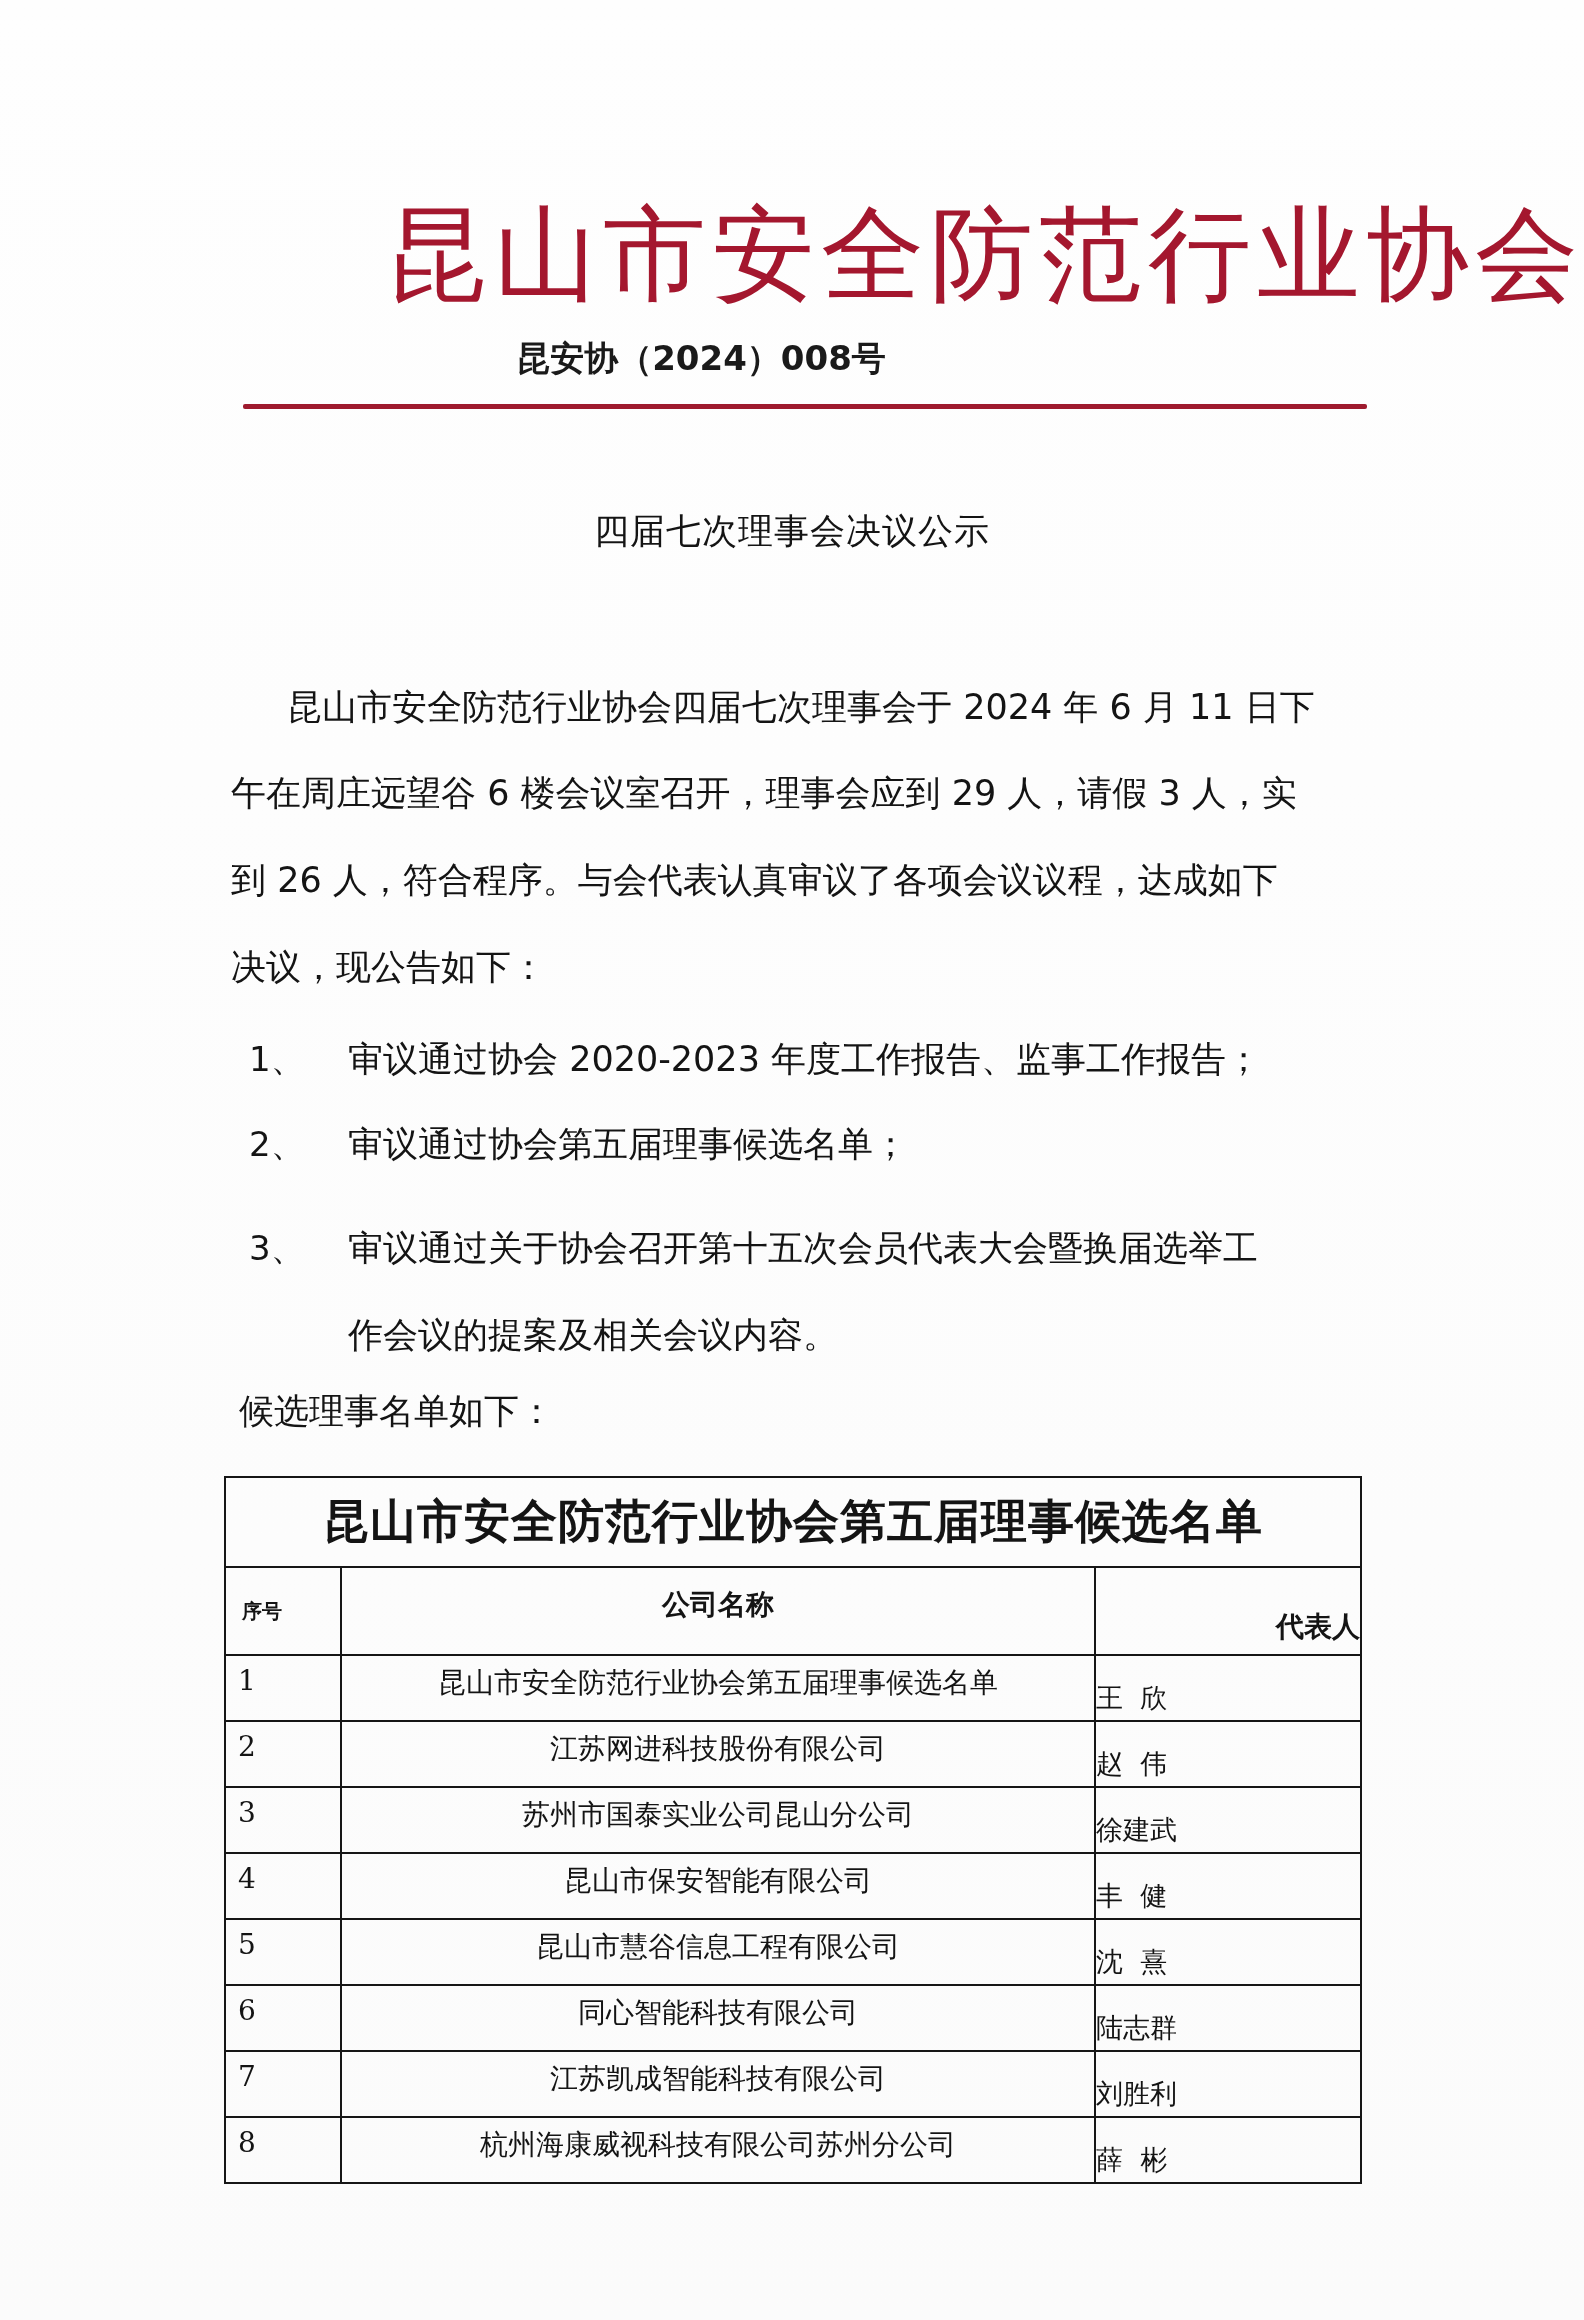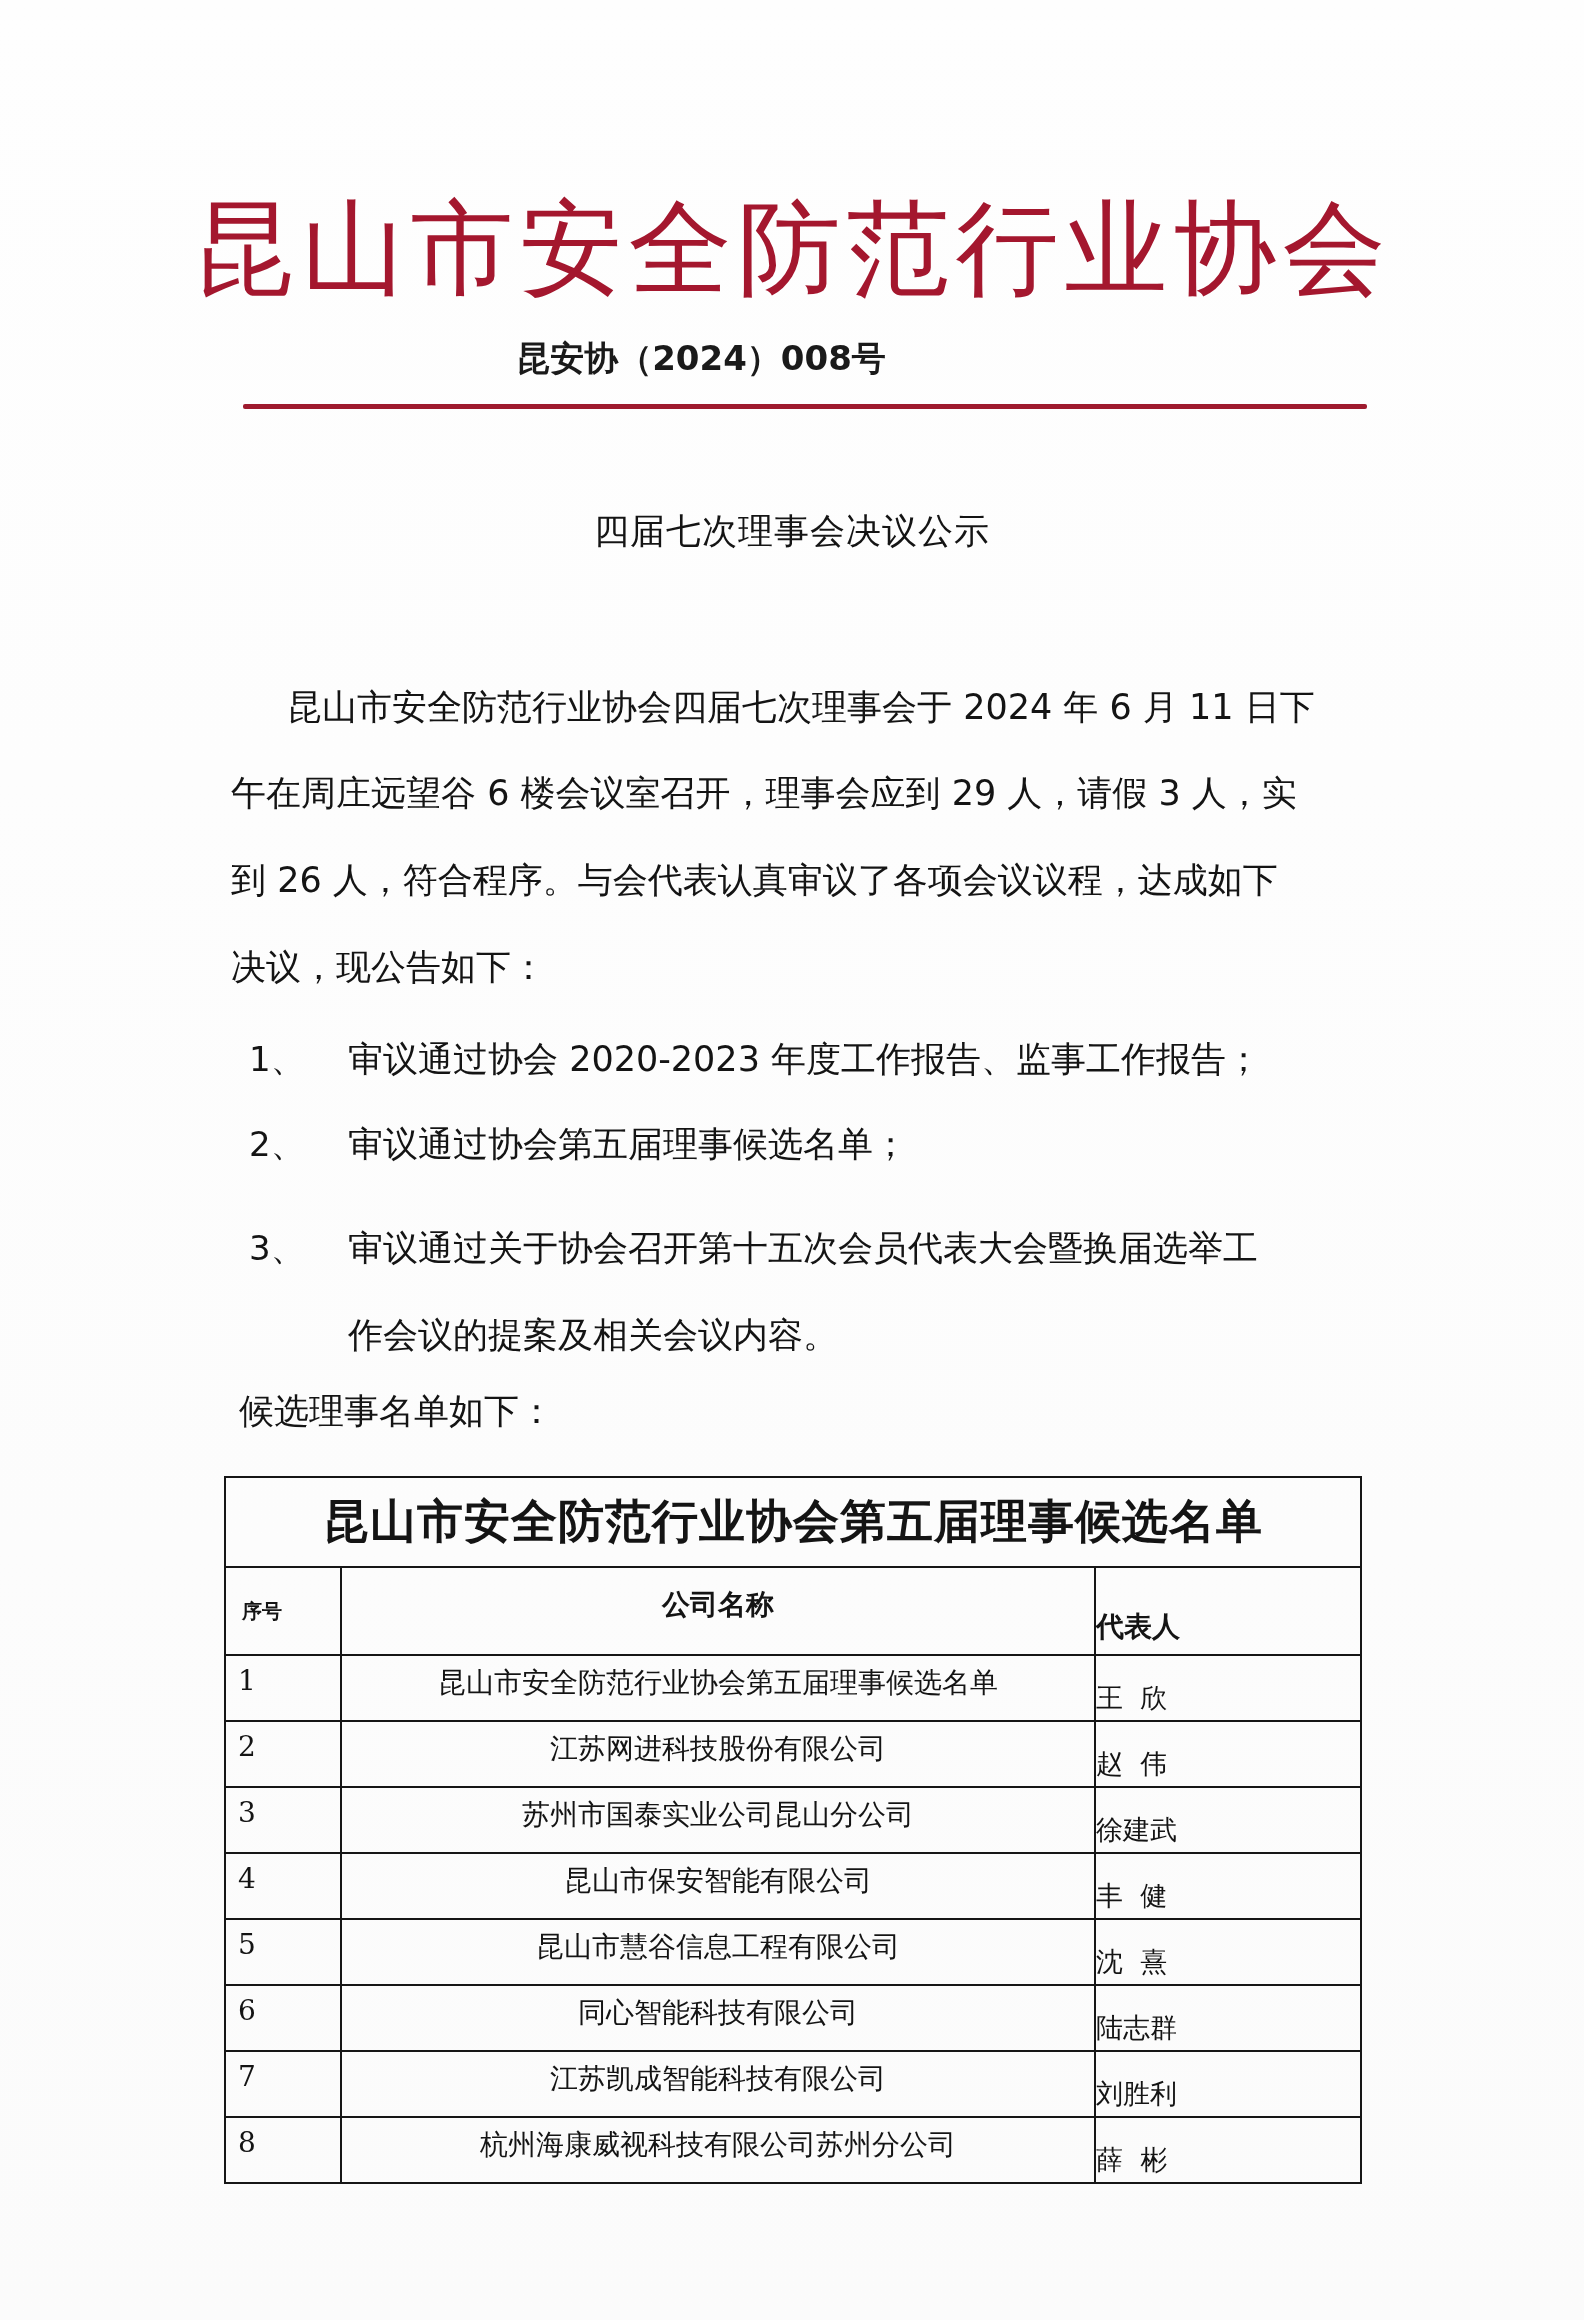--- a/index.html
+++ b/index.html
@@ -19,22 +19,22 @@
       position: absolute;
       left: 0; top: 0;
       width: 1584px;
       height: 2320px;
       background: linear-gradient(180deg, #fefefe 0%, #fbfbfb 100%);
     }
     .org-title {
       position: absolute;
       left: 0;
       width: 1584px;
-      top: 189px;
-      text-align: center;
+      top: 195px;
+      text-align: right;
       font-family: "DejaVu Serif", "Liberation Serif", serif;
       font-size: 103px;
       line-height: 119px;
       letter-spacing: 6px;
       color: #a4172e;
       font-weight: normal;
     }
     .doc-number {
       position: absolute;
       left: 0;
@@ -116,21 +116,21 @@
       vertical-align: middle;
     }
     .hdr-company {
       text-align: center;
       font-size: 28px;
       font-weight: bold;
       vertical-align: top !important;
       padding-top: 18px !important;
     }
     .hdr-rep {
-      text-align: left;
+      text-align: right;
       font-size: 28px;
       font-weight: bold;
       vertical-align: bottom !important;
       padding-bottom: 8px !important;
     }
     .cell-no {
       height: 56px;
       text-align: left;
       padding-left: 12px !important;
       font-family: "DejaVu Serif", "Liberation Serif", serif;

